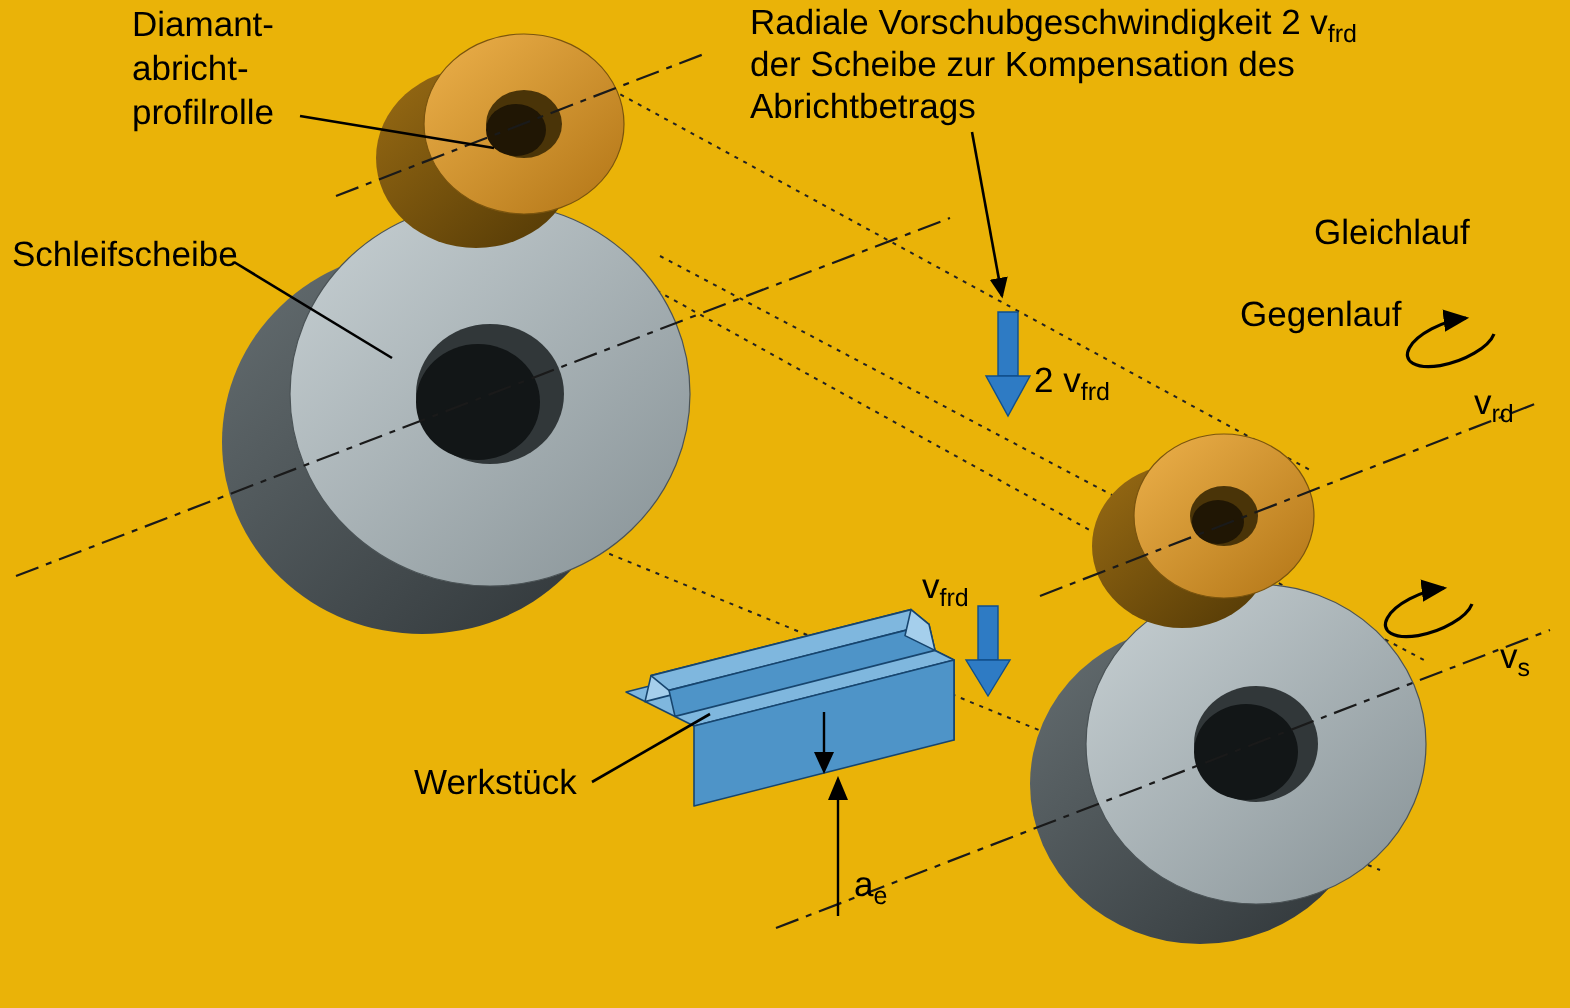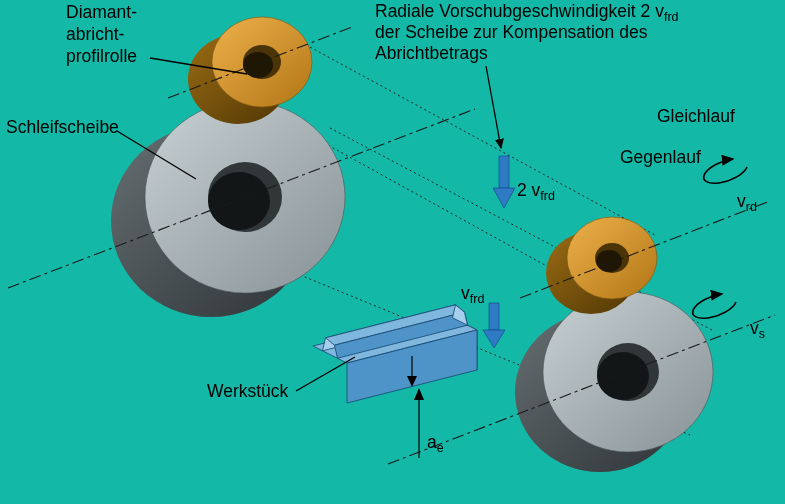--- a/index.html
+++ b/index.html
@@ -1,16 +1,16 @@
 <!DOCTYPE html>
 <html><head>
 <meta charset="utf-8">
 <style>
   html,body{margin:0;padding:0;background:#fff;}
-  .stage{position:relative;width:785px;height:504px;background:#14b8a6;overflow:hidden;}
+  .stage{position:relative;width:785px;height:504px;background:#eab308;overflow:hidden;}
   svg{position:absolute;left:0;top:0;}
   text{font-family:"Liberation Sans","DejaVu Sans",sans-serif;fill:#000;}
   .lbl{font-size:17.5px;}
   .sub{font-size:12.5px;}
 </style>
 </head>
 <body>
 
 <div class="stage">
 <svg width="785" height="504" viewBox="0 0 785 504">

